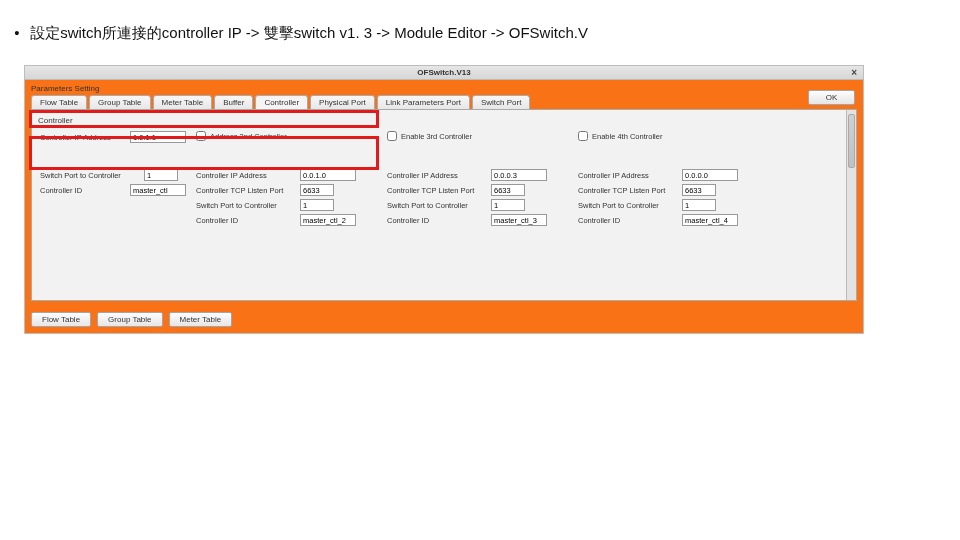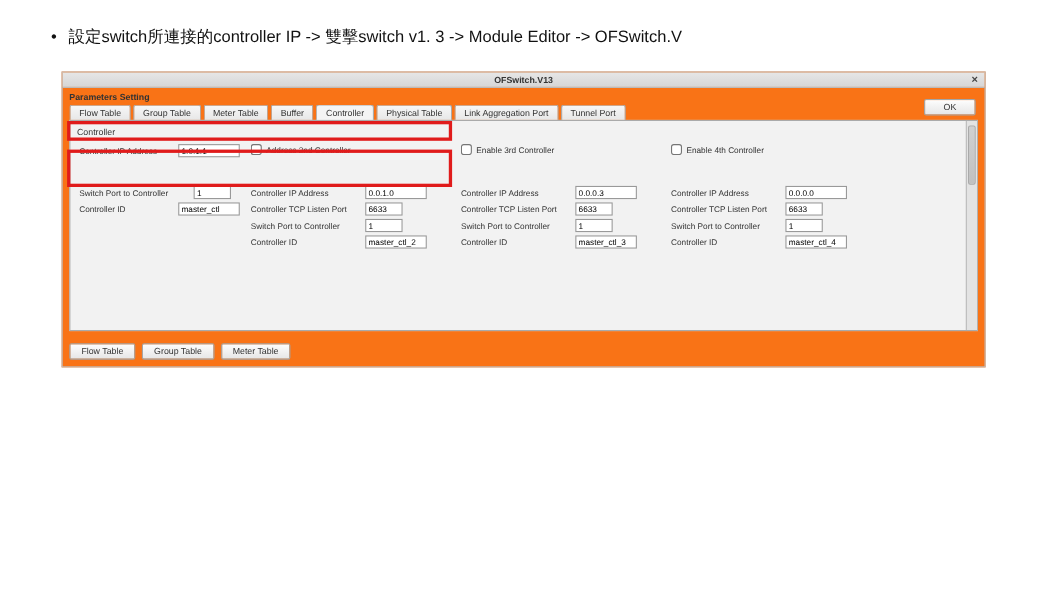--- a/index.html
+++ b/index.html
@@ -4,21 +4,21 @@
 <style>
   * { box-sizing: border-box; margin: 0; padding: 0; }
   body {
     font-family: Arial, sans-serif;
     background: #fff;
     width: 960px;
     height: 540px;
     overflow: hidden;
   }
   .page {
-    padding: 24px 34px;
+    padding: 24px 2px;
   }
   .bullet-line {
     font-size: 15px;
     color: #111;
     margin-left: 6px;
     margin-bottom: 22px;
   }
   .bullet-line .dot {
     display: inline-block;
     width: 18px;
@@ -46,21 +46,20 @@
     right: 6px;
     top: 1px;
     font-size: 10px;
     color: #444;
     cursor: pointer;
   }
   .section-label {
     font-size: 8px;
     color: #333;
     padding: 4px 6px 2px;
-    font-weight: bold;
   }
   .mode-row {
     padding: 2px 8px 6px;
     display: flex;
     align-items: center;
     gap: 6px;
   }
   .mode-row input {
     font-size: 8px;
     width: 60px;
@@ -222,23 +221,23 @@
 
     <div class="highlight-box hb1"></div>
     <div class="highlight-box hb2"></div>
 
     <div class="tab-row">
       <div class="tab">Flow Table</div>
       <div class="tab">Group Table</div>
       <div class="tab">Meter Table</div>
       <div class="tab">Buffer</div>
       <div class="tab active">Controller</div>
-      <div class="tab">Physical Table</div>
-      <div class="tab">Link Aggregation Port</div>
-      <div class="tab">Tunnel Port</div>
+      <div class="tab">Physical Port</div>
+      <div class="tab">Link Parameters Port</div>
+      <div class="tab">Switch Port</div>
     </div>
 
     <div class="pane">
       <div class="sub-label">Controller</div>
 
       <div class="controllers">
 
         <div class="ctrl-col narrow">
           <div class="ctrl-field">
             <label>Controller IP Address</label>

